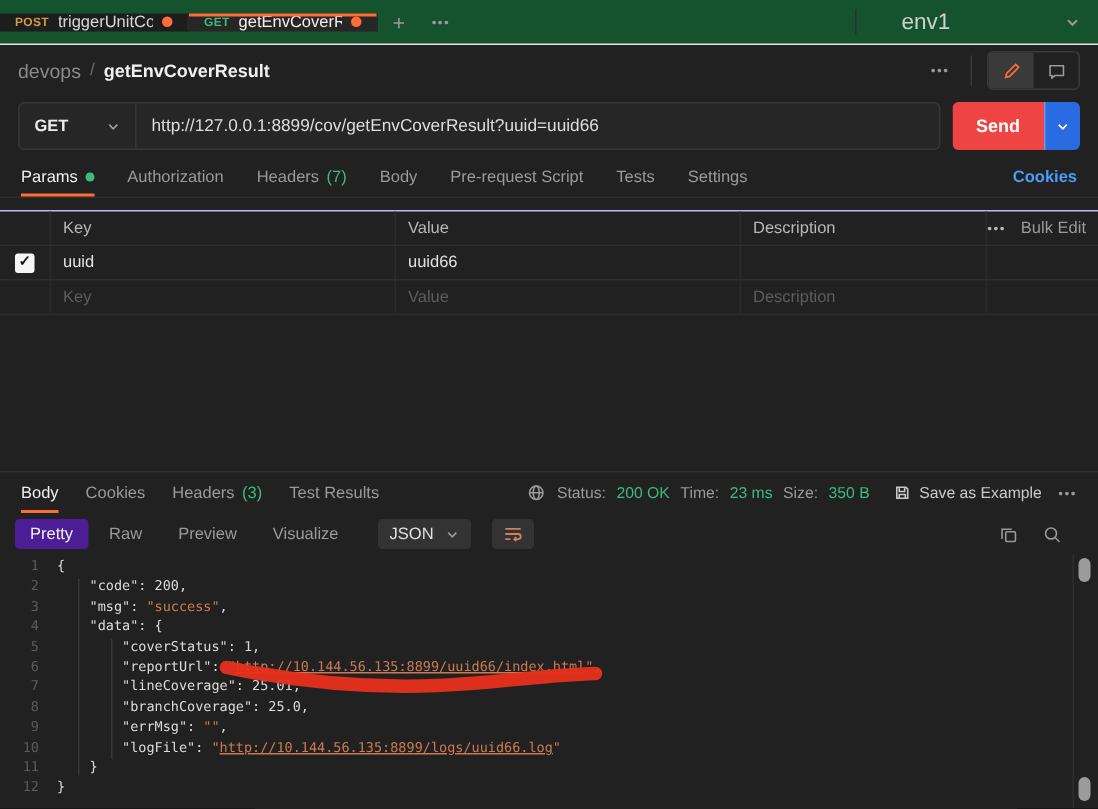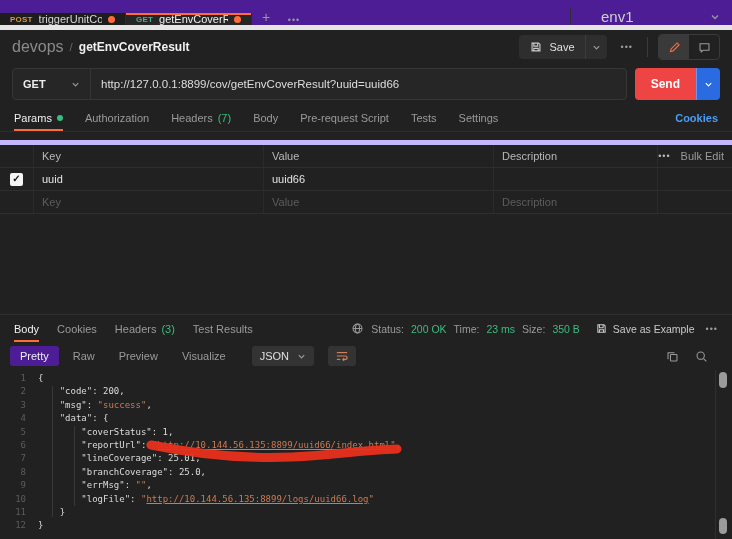--- a/index.html
+++ b/index.html
@@ -6,38 +6,38 @@
   html,body { background:#111; }
   body { font-family:"Liberation Sans", sans-serif; }
   .app {
     position:relative; width:732px; height:539px; background:#212121;
     color:#e6e6e6; overflow:hidden; display:flex; flex-direction:column;
     font-size:11px;
   }
   svg { display:block; }
 
   
-  .tabstrip { height:30px; background:#4c1d95; display:flex; align-items:flex-end; flex:none; border-bottom:5px solid #e5e5e5; }
+  .tabstrip { height:30px; background:#14532d; display:flex; align-items:center; flex:none; border-bottom:1px solid #e5e5e5; }
   .rtab { width:126px; display:flex; align-items:center; gap:6px; padding:0 10px; background:#1d1d1d; border-right:1px solid #2a2a2a; position:relative; cursor:pointer; }
   .rtab.active { background:#262626; }
   .rtab.active::before { content:""; position:absolute; top:0; left:0; right:0; height:2px; background:#ff6c37; }
   .method-mini { font-size:8px; font-weight:bold; letter-spacing:.2px; }
   .m-post { color:#d79a43; } .m-get { color:#3cbb7e; }
   .rtab-title { font-size:11px; color:#d8d8d8; white-space:nowrap; overflow:hidden; flex:1; }
   .rtab.active .rtab-title { color:#f0f0f0; }
   .mod-dot { width:7px; height:7px; border-radius:50%; background:#ff6c37; flex:none; }
   .strip-btn { width:28px; display:flex; align-items:center; justify-content:center; color:#9a9a9a; font-size:14px; cursor:pointer; }
   .strip-dots { font-size:9px; letter-spacing:1px; }
   .strip-spacer { flex:1; }
   .env-box { width:162px; border-left:1px solid #2f2f2f; display:flex; align-items:center; padding:0 12px 0 30px; color:#d0d0d0; cursor:pointer; }
   .env-label { flex:1; font-size:15px; }
 
   
   .header-row { height:34px; display:flex; align-items:center; padding:0 12px; flex:none; }
-  .crumb-folder { color:#8a8a8a; font-size:16px; }
+  .crumb-folder { color:#8a8a8a; font-size:13px; }
   .crumb-sep { color:#6a6a6a; margin:0 6px; font-size:11.5px; }
   .crumb-name { color:#f0f0f0; font-size:12px; font-weight:bold; }
   .header-right { margin-left:auto; display:flex; align-items:center; gap:10px; }
   .save-group { display:flex; height:24px; border-radius:4px; overflow:hidden; }
   .save-main { background:#2e2e2e; display:flex; align-items:center; gap:6px; padding:0 10px; color:#e0e0e0; font-size:11px; cursor:pointer; }
   .save-caret { background:#2e2e2e; border-left:1px solid #3d3d3d; width:22px; display:flex; align-items:center; justify-content:center; cursor:pointer; }
   .hdr-dots { color:#9a9a9a; font-size:9px; letter-spacing:1px; cursor:pointer; padding:4px; }
   .vdiv { width:1px; height:20px; background:#3a3a3a; }
   .seg-group { display:flex; height:26px; border:1px solid #3a3a3a; border-radius:4px; overflow:hidden; }
   .seg-btn { width:30px; display:flex; align-items:center; justify-content:center; cursor:pointer; }
@@ -58,21 +58,21 @@
   .req-tab { color:#9a9a9a; font-size:11px; height:100%; display:flex; align-items:center; gap:5px; cursor:pointer; position:relative; }
   .req-tab.active { color:#f0f0f0; }
   .req-tab.active::after { content:""; position:absolute; bottom:0; left:0; right:0; height:2px; background:#ff6c37; }
   .green-dot { width:6px; height:6px; border-radius:50%; background:#3cbb7e; }
   .tab-count { color:#3cbb7e; }
   .cookies-link { margin-left:auto; color:#4a9df8; font-size:11px; font-weight:bold; cursor:pointer; }
 
   
   .params-area { flex:1; padding-top:8px; overflow:hidden; }
   .qp-title { color:#9a9a9a; font-size:11px; padding:2px 14px 8px; }
-  .qp-table { border-top:5px solid #c4b5fd; }
+  .qp-table { border-top:1px solid #c4b5fd; }
   .qp-row { display:grid; grid-template-columns:34px 230px 230px 164px 1fr; height:23px; border-bottom:1px solid #2e2e2e; align-items:center; }
   .qp-cell { height:100%; display:flex; align-items:center; padding:0 8px; border-right:1px solid #2b2b2b; font-size:11px; color:#e3e3e3; overflow:hidden; }
   .qp-cell:last-child { border-right:none; }
   .qp-head .qp-cell { color:#b8b8b8; }
   .qp-check-cell { justify-content:center; }
   .qp-placeholder .qp-cell { color:#5d5d5d; }
   .qp-actions { justify-content:flex-end; gap:10px; color:#9a9a9a; }
   .qp-actions .dots { font-size:9px; letter-spacing:1px; cursor:pointer; }
   .bulk-edit { font-size:11px; color:#9a9a9a; cursor:pointer; white-space:nowrap; }
   .checkbox { width:13px; height:13px; background:#f5f5f5; border-radius:2px; display:flex; align-items:center; justify-content:center; color:#111; font-size:10px; font-weight:bold; cursor:pointer; line-height:1; }
@@ -143,35 +143,20 @@
           <polyline points="2,3.5 5,6.5 8,3.5" class="ico"></polyline>
         </svg>
     </div>
   </div>
 
   <div class="header-row">
     <span class="crumb-folder">devops</span>
     <span class="crumb-sep">/</span>
     <span class="crumb-name">getEnvCoverResult</span>
     <div class="header-right">
-      <div class="save-group">
-        <div class="save-main">
-          <svg width="14" height="14" viewBox="0 0 16 16">
-            <path class="ico-light" d="M3.5 3.5h7.5l1.5 1.5v7.5h-9z"></path>
-            <path class="ico-light" d="M5.5 3.5v3.5h4.5V3.5"></path>
-            <path class="ico-light" d="M5.5 12.5V9.5h5v3"></path>
-          </svg>
-          <span>Save</span>
-        </div>
-        <div class="save-caret">
-          <svg width="9" height="9" viewBox="0 0 10 10">
-              <polyline points="2,3.5 5,6.5 8,3.5" class="ico"></polyline>
-            </svg>
-        </div>
-      </div>
       <span class="hdr-dots"><span>•••</span></span>
       <div class="vdiv"></div>
       <div class="seg-group">
         <div class="seg-btn on">
           <svg width="13" height="13" viewBox="0 0 16 16">
               <path d="M3 13l.8-3.2 7.4-7.4 2.4 2.4-7.4 7.4L3 13z" fill="none" stroke="#ff6c37" stroke-width="1.4"></path>
             </svg>
         </div>
         <div class="seg-btn">
           <svg width="13" height="13" viewBox="0 0 16 16">

